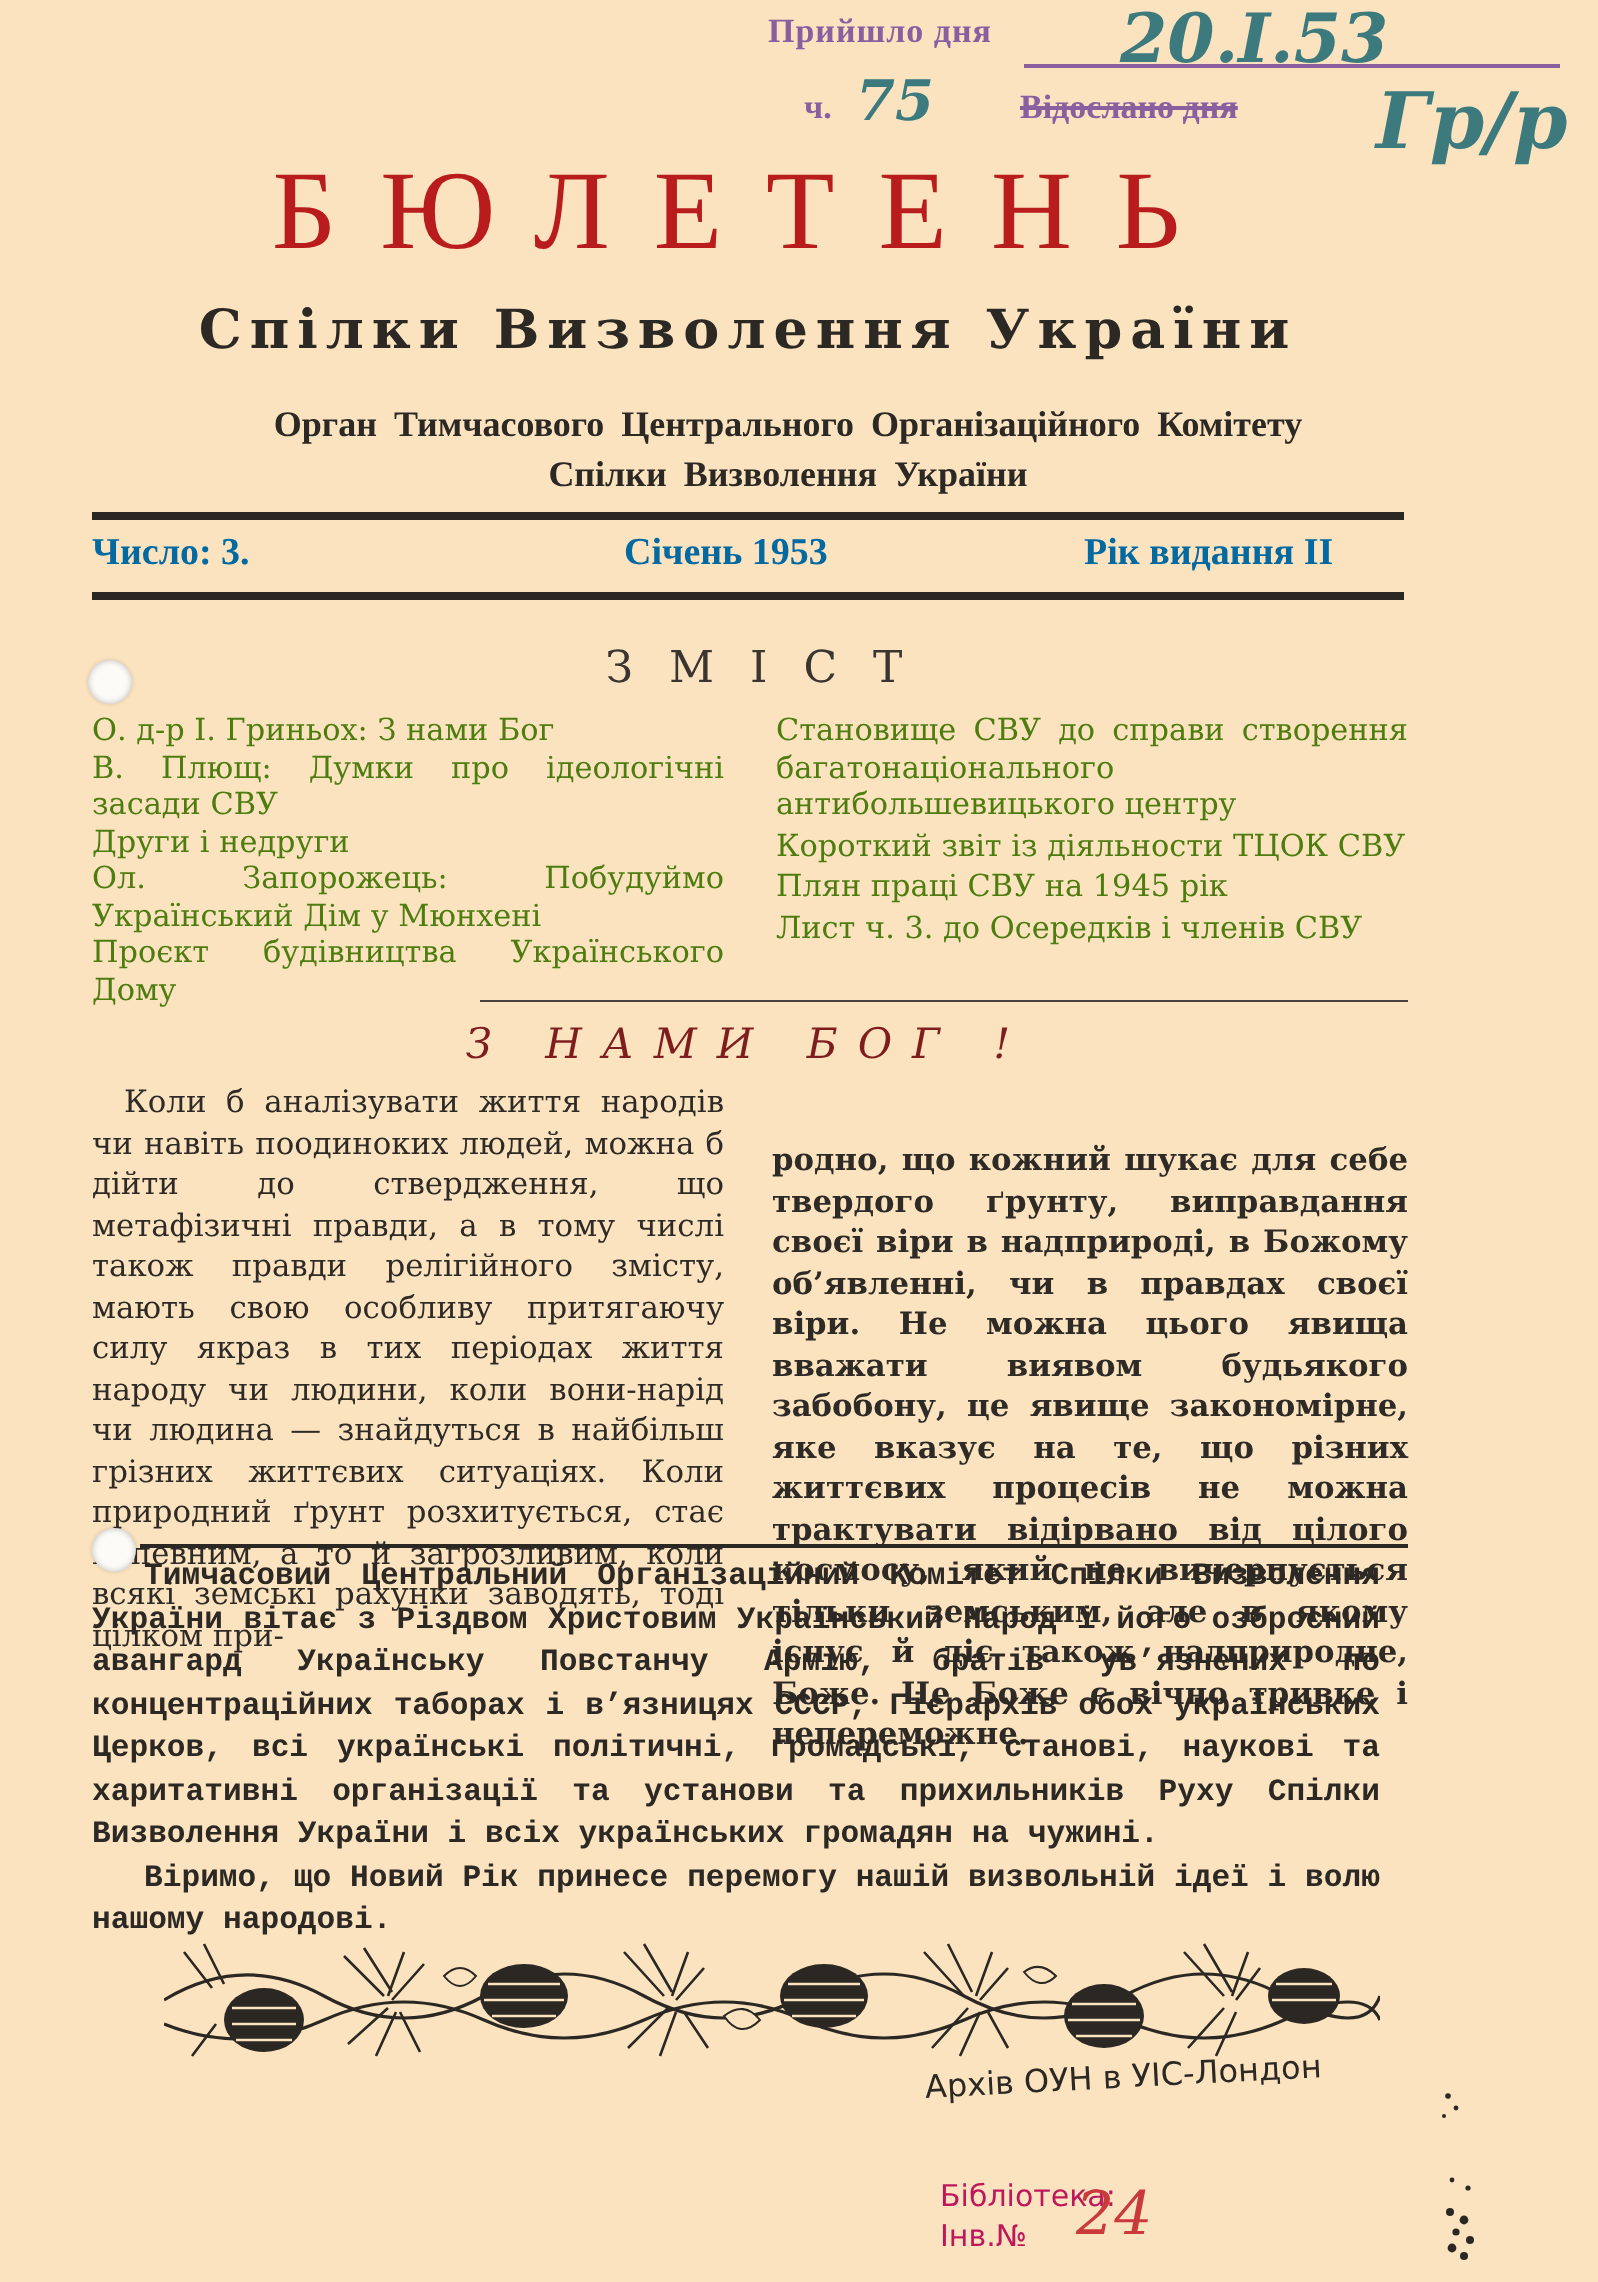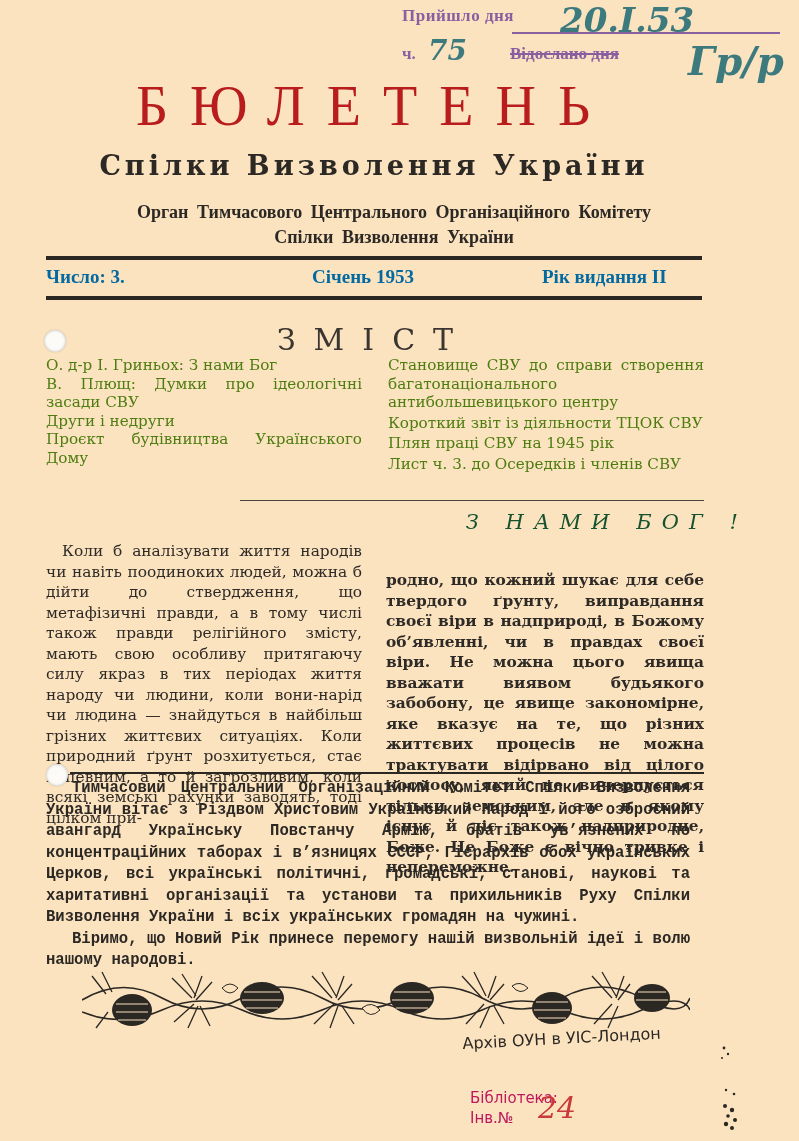--- a/index.html
+++ b/index.html
@@ -5,48 +5,48 @@
   html, body { margin: 0; padding: 0; }
   body {
     width: 799px; height: 1141px; overflow: hidden; position: relative;
     background: #fbe3c0;
     font-family: "DejaVu Serif", "Liberation Serif", serif;
     color: #2a2622;
   }
   .abs { position: absolute; }
 
   
-  .stamp-line1 { left: 402px; top: 6px; font-family: "Liberation Serif", serif; font-size: 17px; color: #8a5fa0; font-weight: bold; letter-spacing: 0.5px; }
+  .stamp-line1 { left: 384px; top: 6px; font-family: "Liberation Serif", serif; font-size: 17px; color: #8a5fa0; font-weight: bold; letter-spacing: 0.5px; }
   .stamp-line2 { left: 402px; top: 44px; font-family: "Liberation Serif", serif; font-size: 17px; color: #8a5fa0; font-weight: bold; }
   .stamp-rule { background: #8a5fa0; height: 2px; }
   .hand { font-family: "DejaVu Serif", serif; font-style: italic; color: #3d7a7e; font-weight: bold; }
   .hand-date { left: 560px; top: 0px; font-size: 34px; }
   .hand-num { left: 428px; top: 34px; font-size: 28px; }
   .hand-sent { left: 688px; top: 38px; font-size: 39px; }
   .strike { text-decoration: line-through; text-decoration-thickness: 2px; }
 
   
   .title { left: 0; width: 748px; top: 74px; text-align: center; font-family: "Liberation Serif", serif; font-size: 56px; letter-spacing: 22px; color: #b91c1c; }
   .subtitle { left: 0; width: 748px; top: 150px; text-align: center; font-family: "DejaVu Serif", serif; font-weight: bold; font-size: 27px; letter-spacing: 4px; color: #2c2824; }
   .organ { left: 0; width: 748px; top: 200px; text-align: center; font-family: "Liberation Serif", serif; font-weight: bold; font-size: 18px; line-height: 25px; color: #2c2824; word-spacing: 4px; margin-left: 20px; }
 
   .thickrule { left: 46px; width: 656px; height: 4px; background: #2b2723; }
   .issue { top: 266px; font-family: "Liberation Serif", serif; font-weight: bold; font-size: 19px; color: #0369a1; }
 
   
-  .zmist { left: 0; width: 748px; top: 322px; text-align: center; font-size: 30px; letter-spacing: 18px; color: #3a3530; }
+  .zmist { left: 0; width: 748px; top: 322px; text-align: center; font-size: 22px; letter-spacing: 18px; color: #3a3530; padding-left: 12px; }
   .toc { font-size: 15.2px; line-height: 18.5px; color: #4d7c0f; }
   .toc-left { left: 46px; top: 356px; width: 316px; }
   .toc-right { left: 388px; top: 356px; width: 316px; }
   .toc div { text-align: justify; text-align-last: left; }
   .toc-right div { margin-bottom: 2px; }
   .thinrule { height: 1px; background: #4a443e; }
 
   
-  .art-title { left: 0; width: 748px; top: 510px; text-align: right; font-style: italic; font-size: 21px; letter-spacing: 10px; color: #14532d; }
+  .art-title { left: 0; width: 748px; top: 510px; text-align: center; font-style: italic; font-size: 21px; letter-spacing: 10px; color: #7f1d1d; }
   .col { font-size: 15.4px; line-height: 20.5px; color: #2e2a26; text-align: justify; }
   .col-left { left: 46px; top: 541px; width: 316px; }
   .col-right { left: 386px; top: 570px; width: 318px; font-weight: bold; }
   .col p { margin: 0; text-indent: 16px; }
   .col-right p { text-indent: 0; }
 
   
   .greet { left: 46px; width: 644px; top: 778px; font-family: Liberation Mono, monospace; font-weight: bold; font-size: 15.6px; line-height: 21.5px; color: #2c2824; text-align: justify; }
   .greet p { margin: 0; text-indent: 26px; }
   .greet .sign { display: flex; justify-content: space-between; }
@@ -84,20 +84,21 @@
 <div class="abs issue" style="left:312px;">Січень 1953</div>
 <div class="abs issue" style="left:542px;">Рік видання II</div>
 <div class="abs thickrule" style="top:296px;"></div>
 
 <div class="abs hole" style="left:44px; top:330px;"></div>
 <div class="abs zmist">ЗМІСТ</div>
 <div class="abs toc toc-left">
   <div>О. д-р І. Гриньох: З нами Бог</div>
   <div>В. Плющ: Думки про ідеологічні засади СВУ</div>
   <div>Други і недруги</div>
+  <div>Ол. Запорожець: Побудуймо Український Дім у Мюнхені</div>
   <div>Проєкт будівництва Українського Дому</div>
 </div>
 <div class="abs toc toc-right">
   <div>Становище СВУ до справи створення багатонаціонального антибольшевицького центру</div>
   <div>Короткий звіт із діяльности ТЦОК СВУ</div>
   <div>Плян праці СВУ на 1945 рік</div>
   <div>Лист ч. 3. до Осередків і членів СВУ</div>
 </div>
 <div class="abs thinrule" style="left:240px; top:500px; width:464px;"></div>
 

